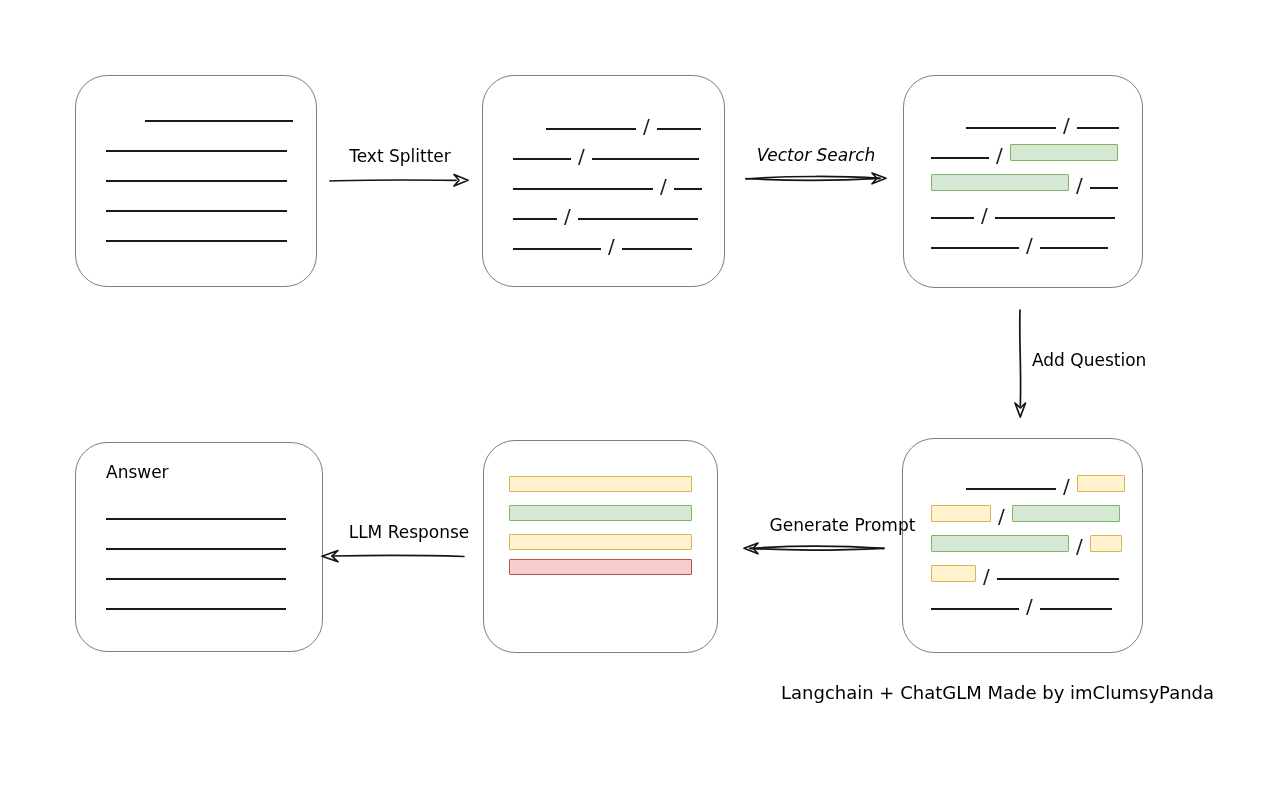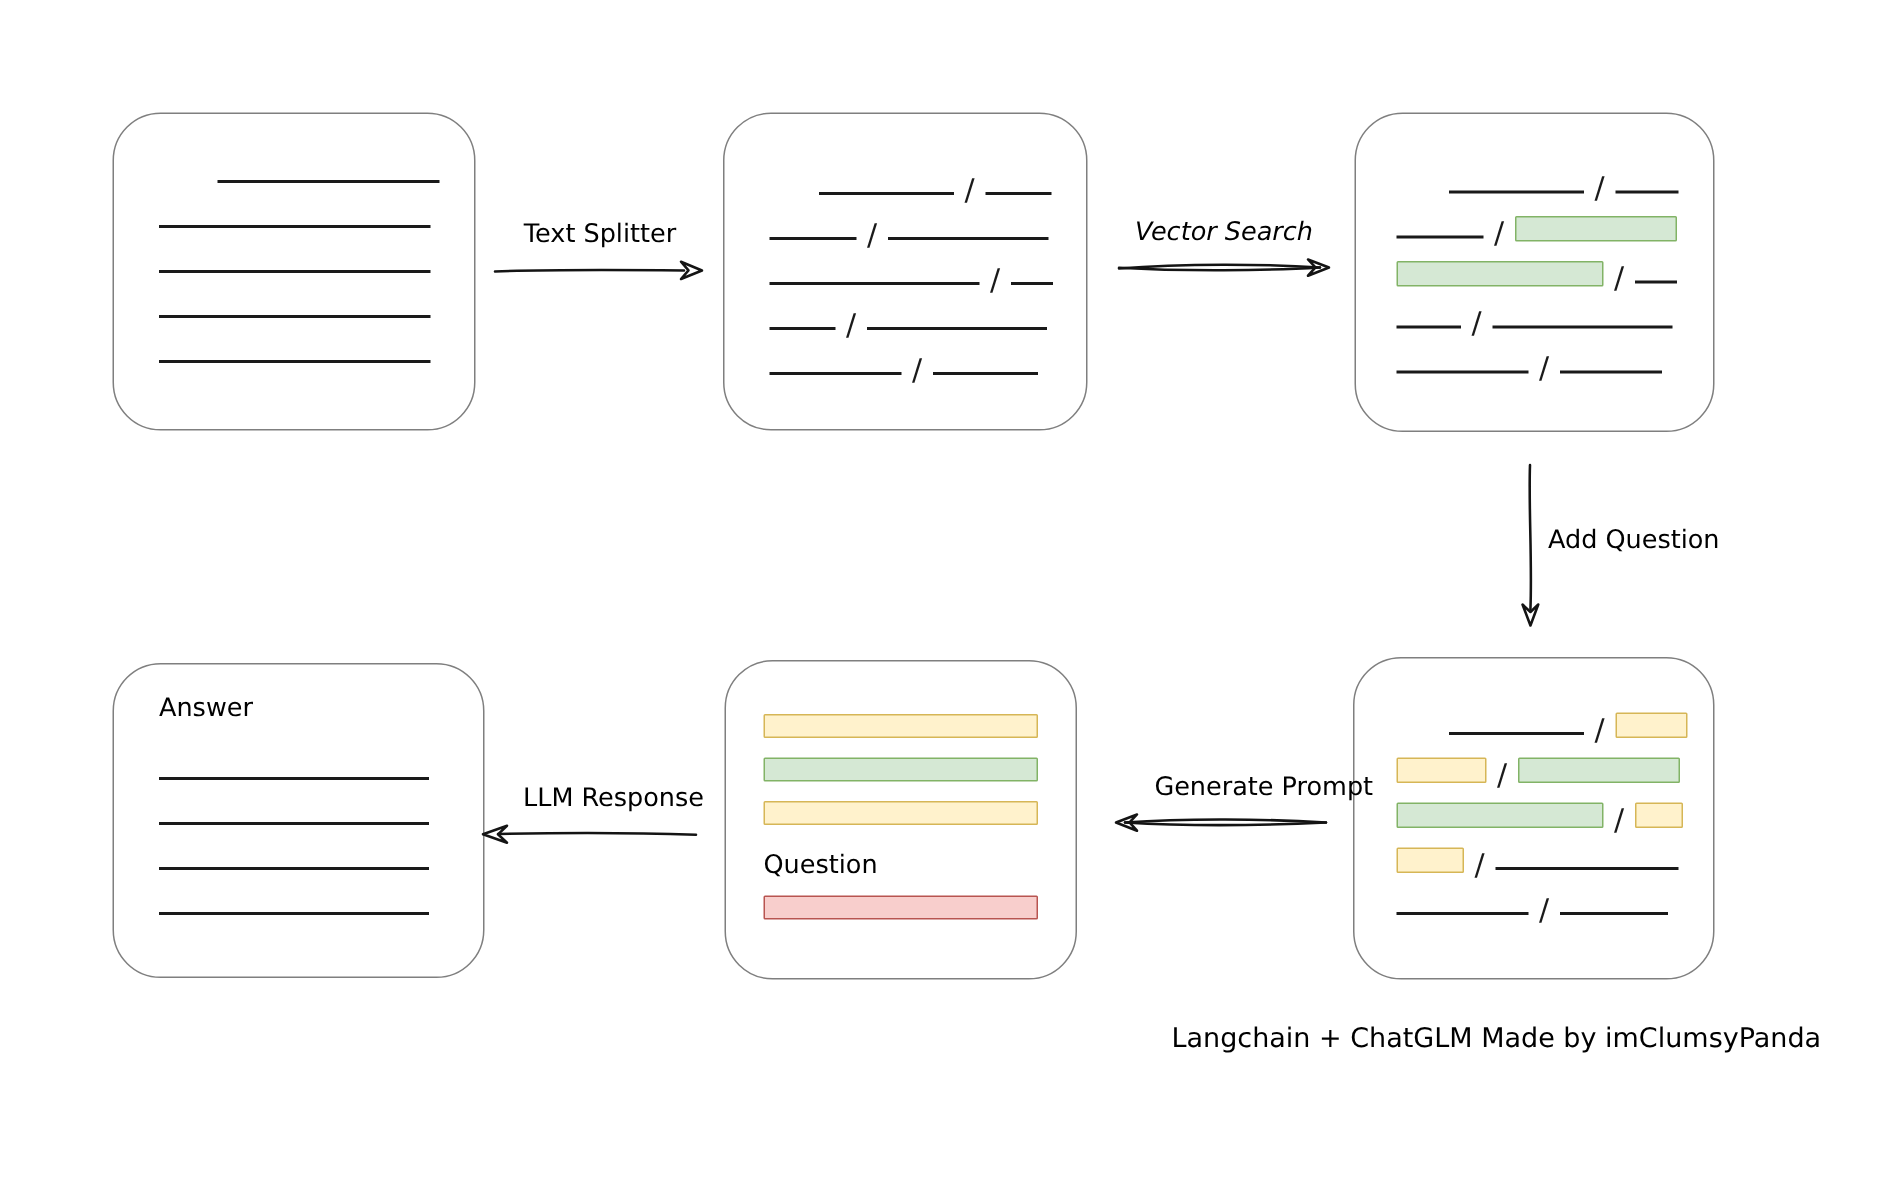--- a/index.html
+++ b/index.html
@@ -210,21 +210,20 @@
       </div>
   </div>
 
   <div class="box" style="left:483px; top:440px; width:235px; height:213px;">
     <div class="prompt-inner">
       <div class="bars-knowledge">
           <div class="fullbar yellow" style="width: 183px;"></div>
           <div class="fullbar green" style="width: 183px;"></div>
           <div class="fullbar yellow" style="width: 183px;"></div>
         </div>
-      <div class="box-heading heading-question">Question</div>
       <div class="bars-question">
           <div class="fullbar red" style="width: 183px;"></div>
         </div>
     </div>
   </div>
 
   <div class="box" style="left:75px; top:442px; width:248px; height:210px;">
     <div class="answer-inner">
       <div class="box-heading">Answer</div>
       <div class="rows answer-rows">

